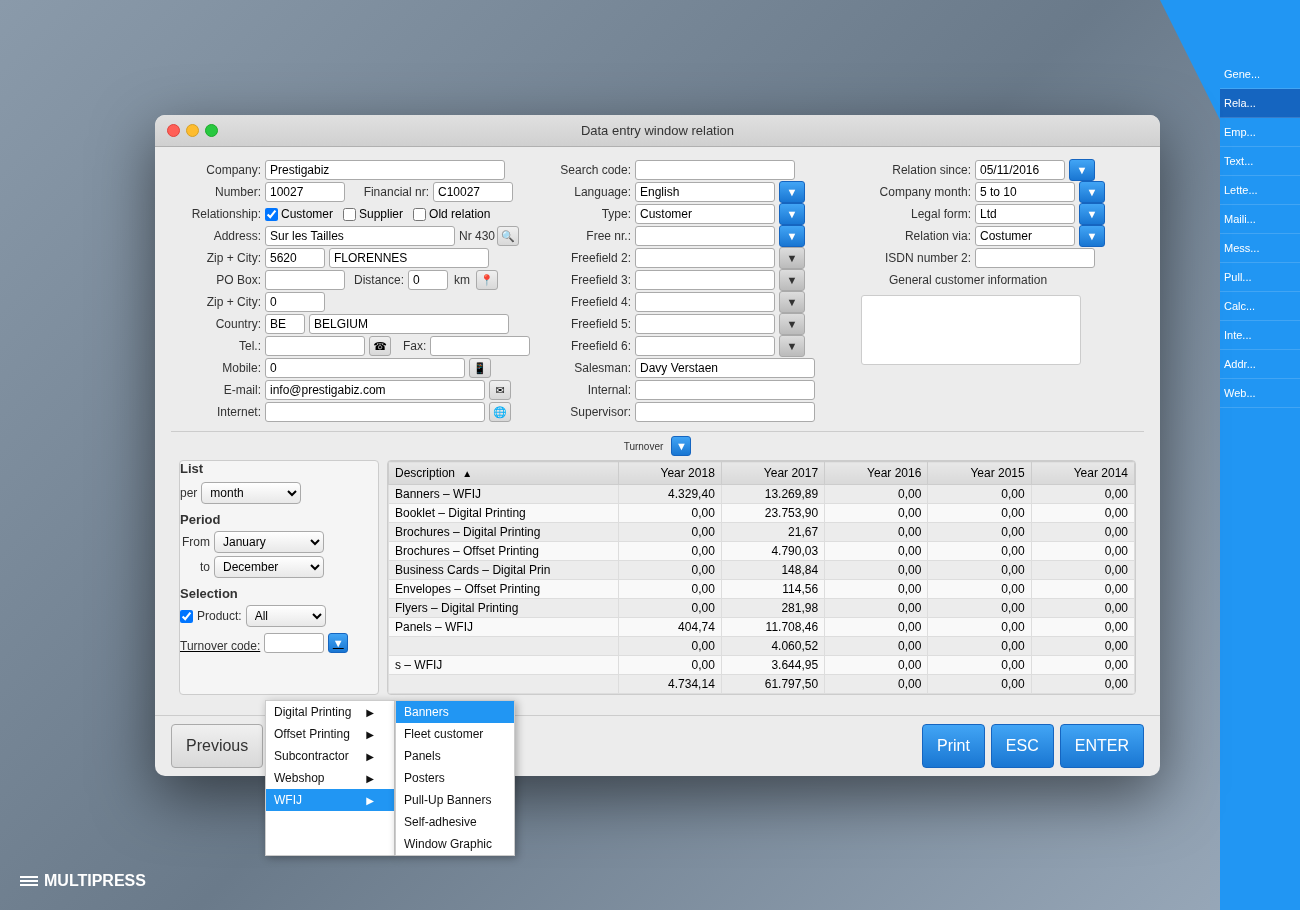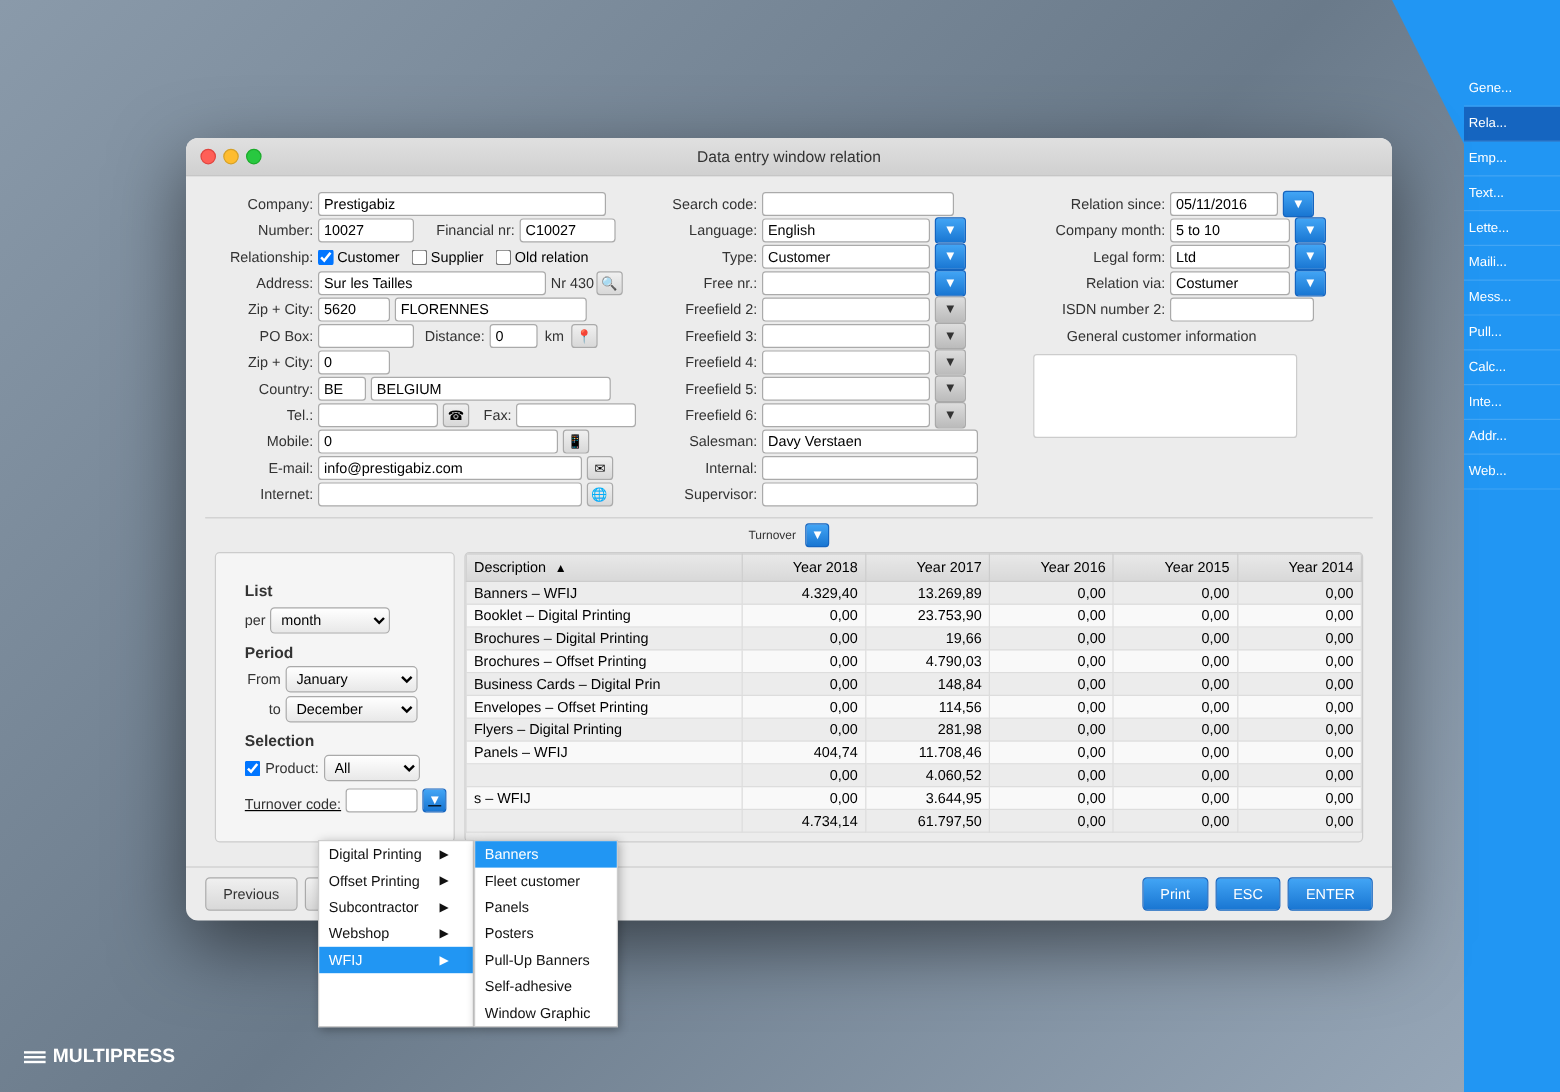--- a/index.html
+++ b/index.html
@@ -192,21 +192,21 @@
       gap: 0;
       padding: 0 8px 8px 8px;
     }
 
     
     .list-panel {
       width: 200px;
       background: #f5f5f5;
       border: 1px solid #ccc;
       border-radius: 4px;
-      padding: 24px;
+      padding: 0;
       flex-shrink: 0;
     }
     .list-title {
       font-size: 13px;
       font-weight: bold;
       color: #333;
       margin-bottom: 6px;
     }
     .list-row { display: flex; align-items: center; gap: 4px; margin-bottom: 4px; }
     .period-title {
@@ -260,24 +260,24 @@
 
     
     .footer-buttons {
       display: flex;
       align-items: center;
       justify-content: space-between;
       padding: 8px 16px;
       border-top: 1px solid #ccc;
     }
     .btn {
-      height: 28px;
+      height: 44px;
       padding: 0 14px;
       border-radius: 4px;
-      font-size: 12px;
+      font-size: 16px;
       cursor: pointer;
       border: 1px solid #aaa;
     }
     .btn-gray {
       background: linear-gradient(to bottom, #f0f0f0, #d8d8d8);
       color: #333;
     }
     .btn-blue {
       background: linear-gradient(to bottom, #42a5f5, #1976d2);
       color: white;
@@ -696,21 +696,21 @@
                   <td>Booklet – Digital Printing</td>
                   <td class="num">0,00</td>
                   <td class="num">23.753,90</td>
                   <td class="num">0,00</td>
                   <td class="num">0,00</td>
                   <td class="num">0,00</td>
                 </tr>
                 <tr>
                   <td>Brochures – Digital Printing</td>
                   <td class="num">0,00</td>
-                  <td class="num">19,66</td>
+                  <td class="num">21,67</td>
                   <td class="num">0,00</td>
                   <td class="num">0,00</td>
                   <td class="num">0,00</td>
                 </tr>
                 <tr>
                   <td>Brochures – Offset Printing</td>
                   <td class="num">0,00</td>
                   <td class="num">4.790,03</td>
                   <td class="num">0,00</td>
                   <td class="num">0,00</td>

